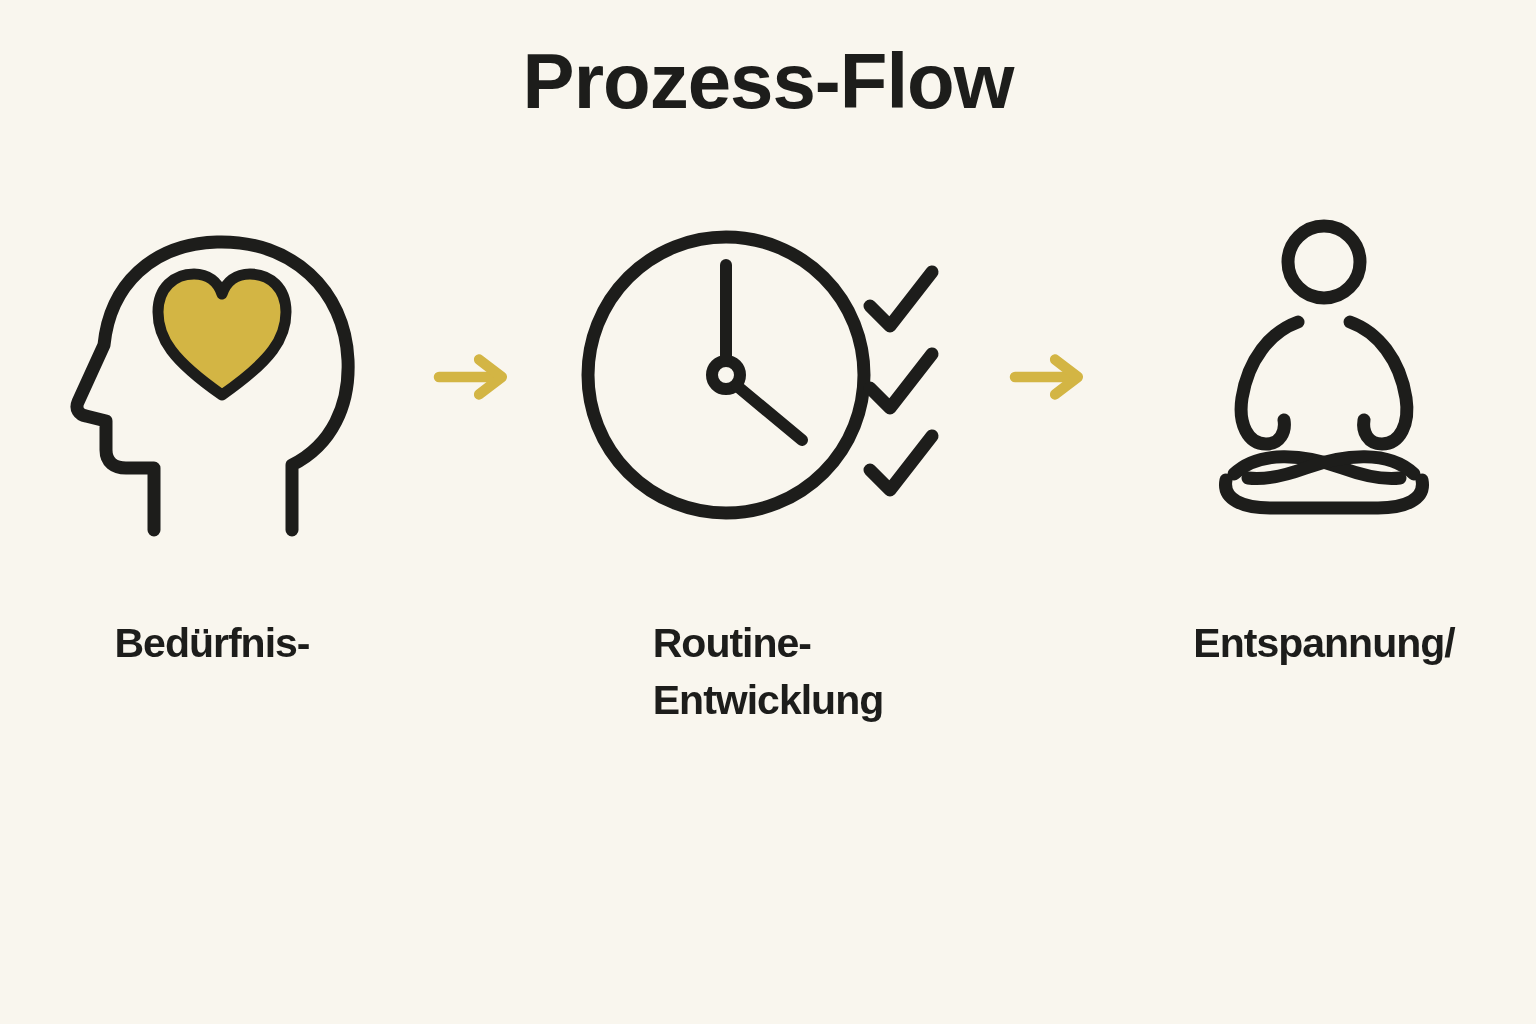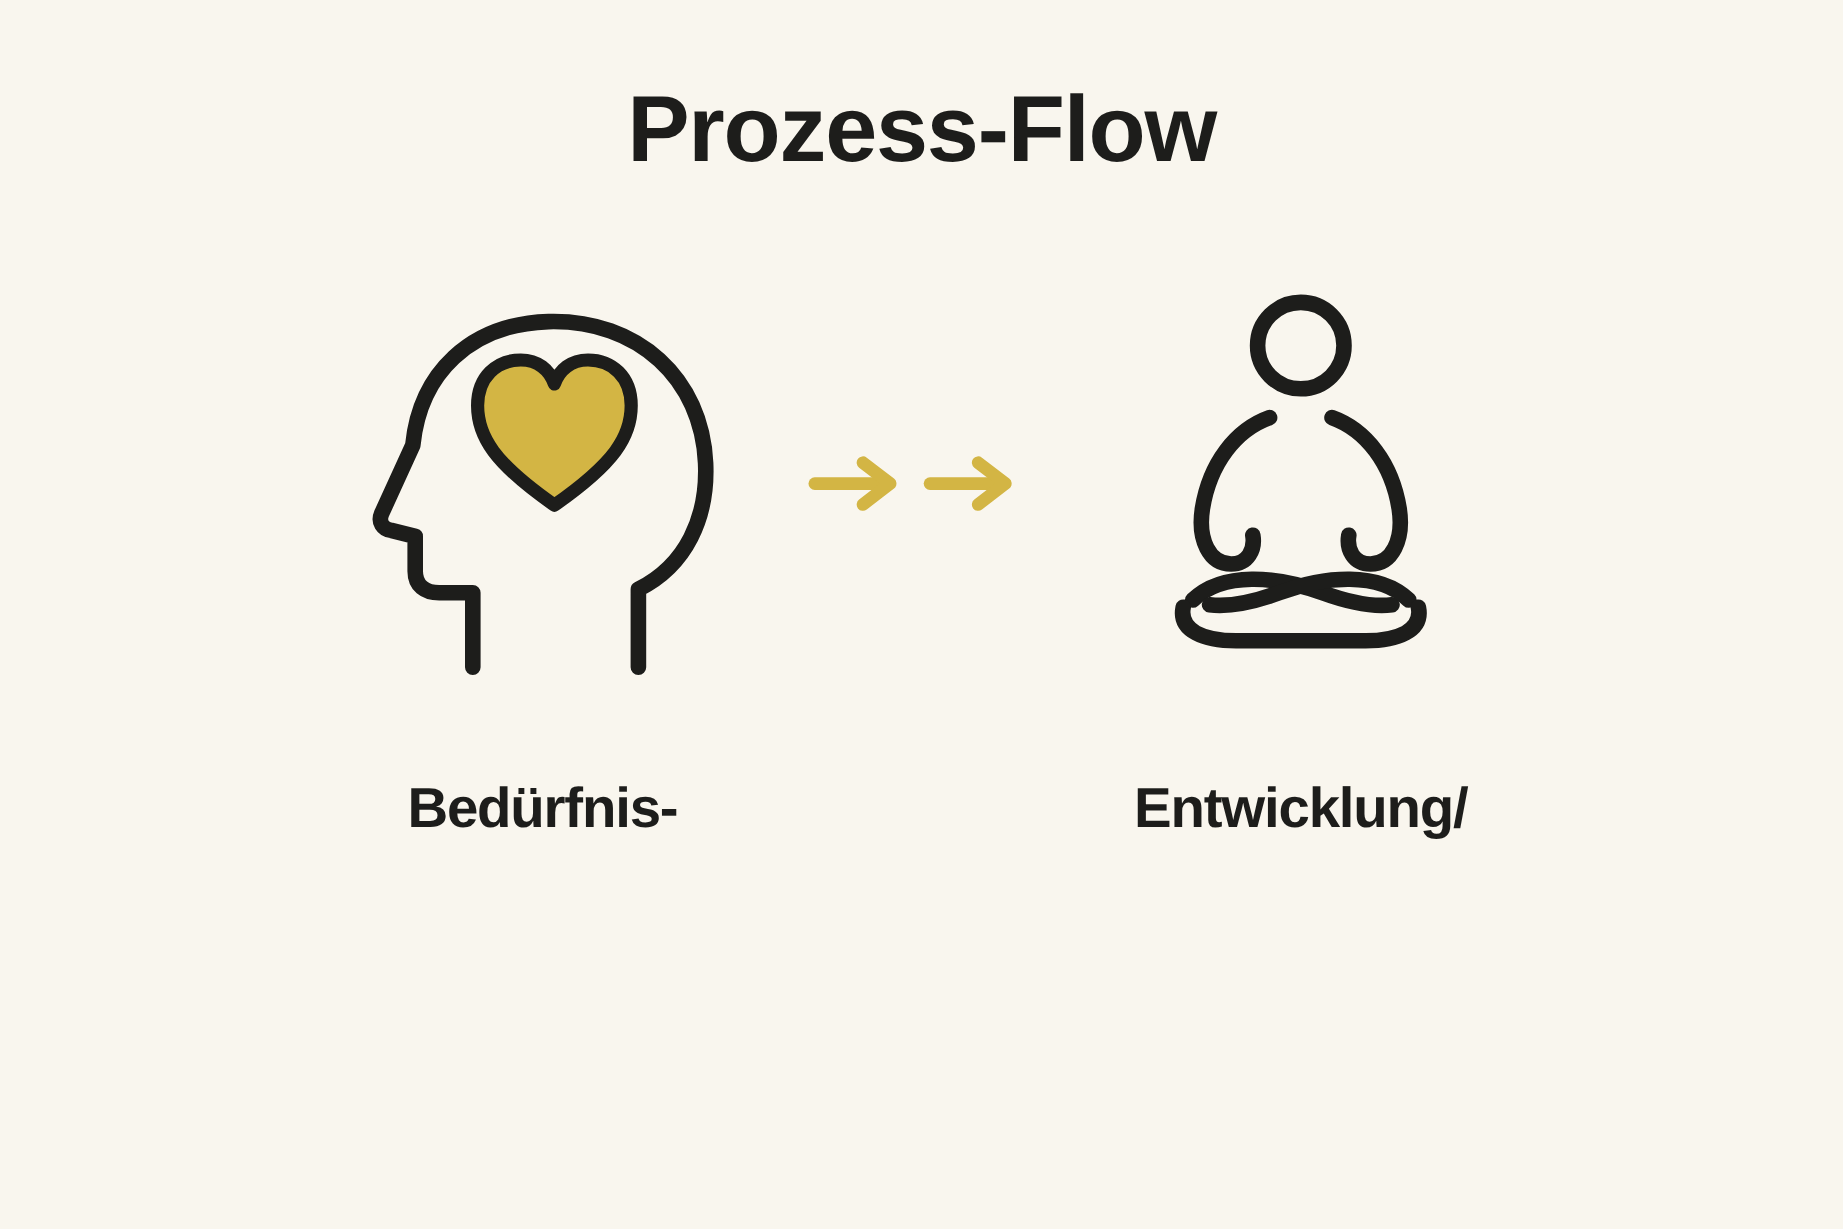--- a/index.html
+++ b/index.html
@@ -10,21 +10,21 @@
   *{margin:0;padding:0;box-sizing:border-box;}
   html,body{width:1536px;height:1024px;overflow:hidden;}
   body{
     background:var(--background);
     font-family:"Liberation Sans", sans-serif;
     color:var(--ink);
   }
   .canvas{
     width:1536px;height:1024px;
     display:flex;flex-direction:column;align-items:center;
-    padding-top:62px;
+    padding-top:36px;
   }
   .title{
     font-size:78px;
     font-weight:700;
     letter-spacing:-1px;
     text-align:center;
     color:var(--ink);
   }
   .flow-row{
     margin-top:78px;
@@ -37,21 +37,21 @@
     display:flex;flex-direction:column;align-items:center;
     width:440px;
   }
   .step.wide{width:480px;}
   .icon-slot{
     height:340px;
     display:flex;align-items:center;justify-content:center;
   }
   .step-label{
     margin-top:70px;
-    font-size:47px;
+    font-size:41px;
     font-weight:700;
     letter-spacing:-1px;
     line-height:1.38;
     text-align:left;
     color:var(--ink);
   }
   .arrow-slot{
     width:96px;
     margin-top:142px;
     display:flex;align-items:center;justify-content:center;
@@ -98,20 +98,37 @@
       </div>
     </div>
 
     <div class="arrow-slot">
       <svg width="96" height="60" viewBox="0 0 110 60">
         <path class="accent-line" d="M8 30 H72"></path>
         <path class="accent-line" d="M54 10 L80 30 L54 50"></path>
       </svg>
     </div>
 
+    <div class="step wide">
+      <div class="icon-slot">
+        <svg width="380" height="330" viewBox="0 0 380 330">
+          <circle class="ink-line" cx="148" cy="165" r="138"></circle>
+          <circle class="ink-line-thin" cx="148" cy="165" r="14"></circle>
+          <path class="ink-line-thin" d="M148 150 L148 55"></path>
+          <path class="ink-line-thin" d="M159 176 L224 230"></path>
+          <path class="ink-line" d="M292 96 L312 116 L354 62"></path>
+          <path class="ink-line" d="M292 178 L312 198 L354 144"></path>
+          <path class="ink-line" d="M292 260 L312 280 L354 226"></path>
+        </svg>
+      </div>
+      <div class="step-label">
+        <div>Routine-</div>
+        <div>Entwicklung</div>
+      </div>
+    </div>
 
     <div class="arrow-slot">
       <svg width="96" height="60" viewBox="0 0 110 60">
         <path class="accent-line" d="M8 30 H72"></path>
         <path class="accent-line" d="M54 10 L80 30 L54 50"></path>
       </svg>
     </div>
 
     <div class="step">
       <div class="icon-slot">
@@ -131,18 +148,18 @@
           <path class="ink-line" d="M240 264
                    C215 240 170 244 132 258
                    C110 266 90 270 74 268"></path>
           <path class="ink-line" d="M52 270
                    C48 290 70 298 96 298
                    L204 298
                    C230 298 252 290 248 270"></path>
         </svg>
       </div>
       <div class="step-label">
-        <div>Entwicklung/</div>
+        <div>Entspannung/</div>
       </div>
     </div>
 
   </div>
 </div>
 
 </body></html>

